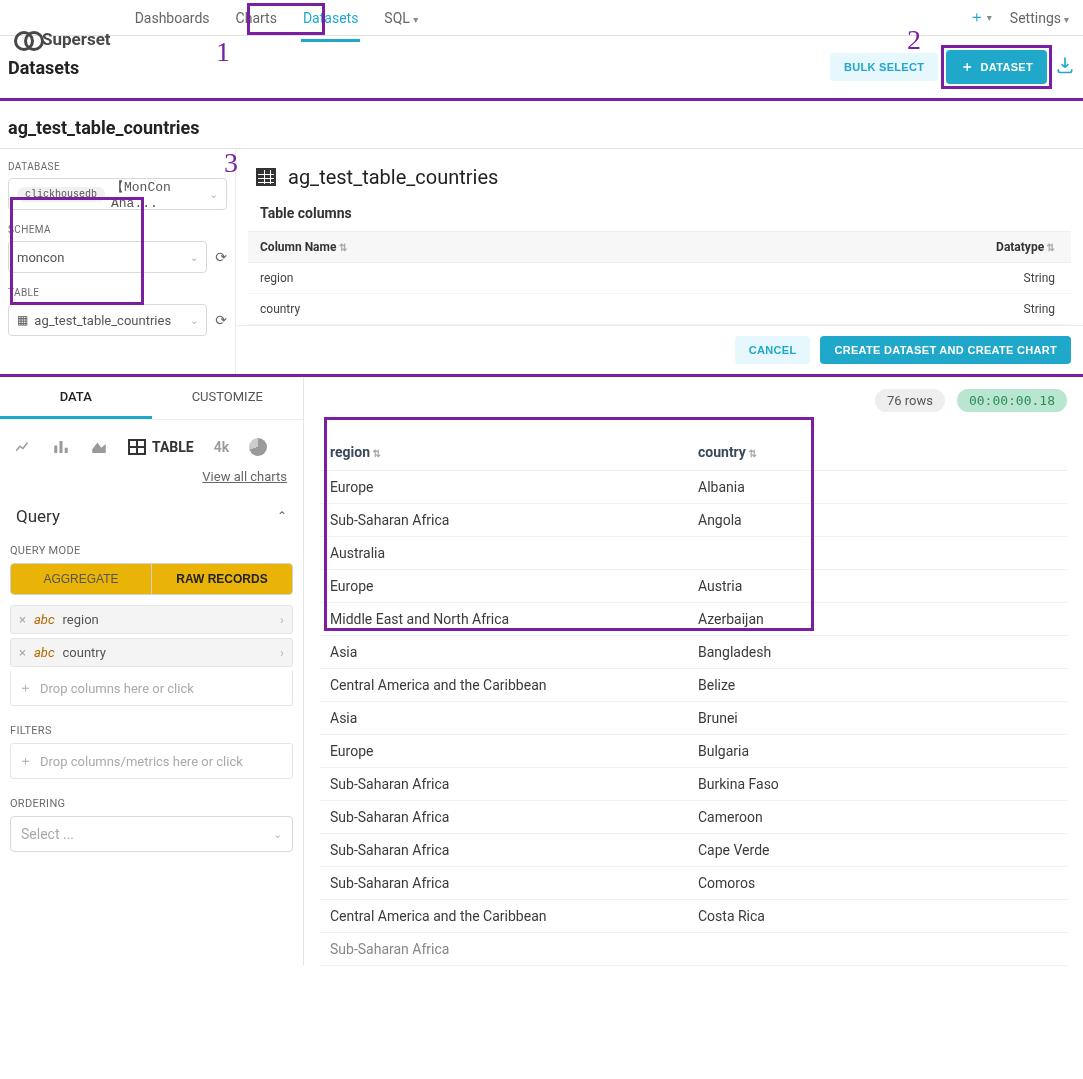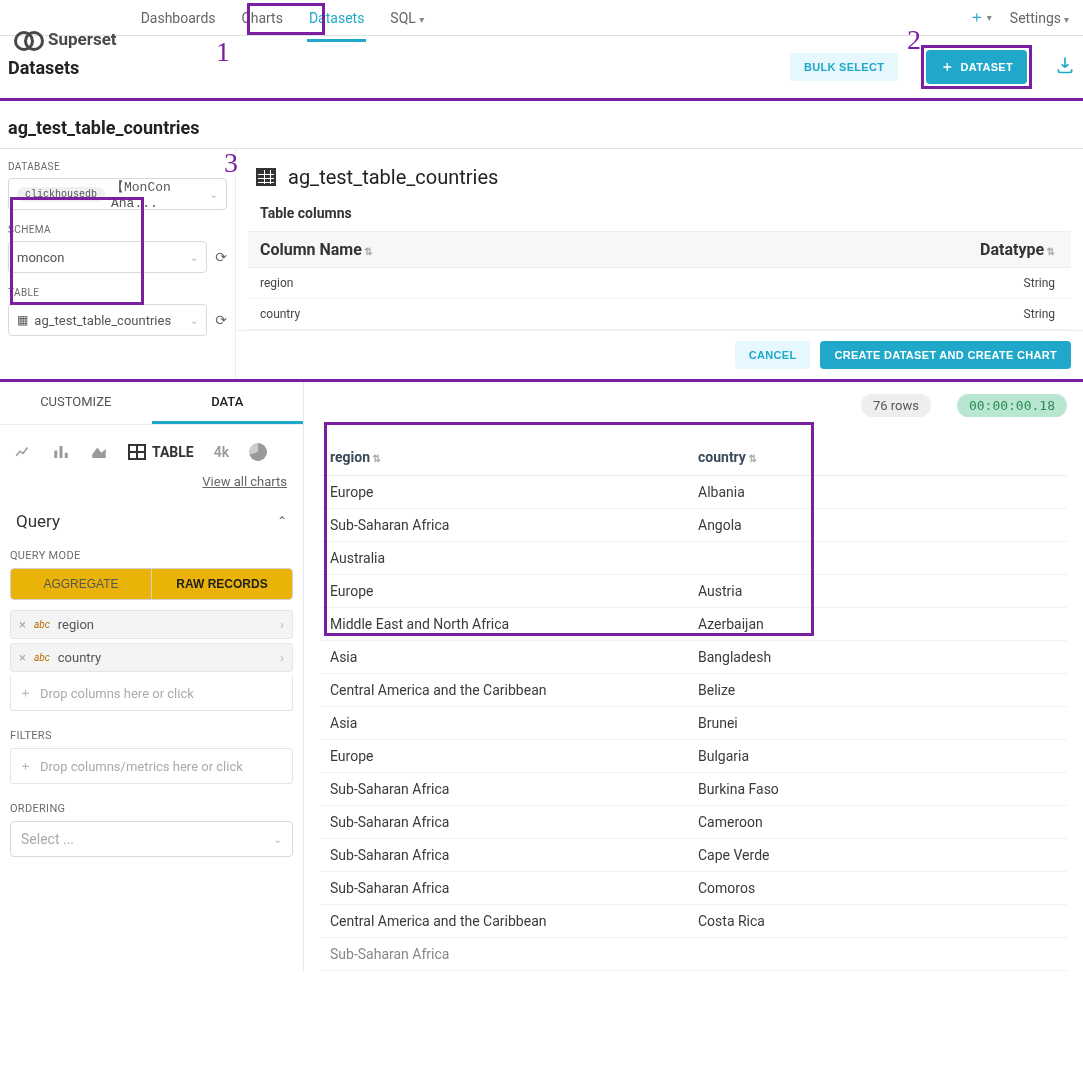--- a/index.html
+++ b/index.html
@@ -13,21 +13,21 @@
   
   .topnav {
     display: flex;
     align-items: center;
     height: 36px;
     padding: 0 14px;
     border-bottom: 1px solid #e0e0e0;
     justify-content: space-between;
   }
   .topnav-left { display: flex; align-items: center; gap: 22px; }
-  .logo { display: flex; align-items: center; gap: 6px; font-weight: 700; font-size: 17px; color: #484848; margin-top: 43px; }
+  .logo { display: flex; align-items: center; font-weight: 700; font-size: 17px; color: #484848; margin-top: 43px; }
   .logo-symbol {
     width: 28px; height: 18px;
     position: relative;
   }
   .logo-symbol::before, .logo-symbol::after {
     content: ""; position: absolute; top: 1px;
     width: 14px; height: 14px; border: 3px solid #484848; border-radius: 50%;
   }
   .logo-symbol::before { left: 0; }
   .logo-symbol::after  { left: 10px; }
@@ -41,21 +41,21 @@
   .plus-dd::after { content:"▾"; font-size:10px; color:#888;}
   .settings-dd::after { content:"▾"; font-size:10px; color:#888; margin-left:3px;}
 
   
   .datasets-bar {
     display:flex; justify-content:space-between; align-items:center;
     padding: 14px 8px 14px 8px;
     border-bottom: 3px solid #7b1fa2;
   }
   .datasets-title { font-size:18px; font-weight:700; color:#222;}
-  .datasets-actions { display:flex; align-items:center; gap:28px; }
+  .datasets-actions { display:flex; align-items:center; gap:8px; }
   .btn { font-weight:700; font-size:11px; letter-spacing:0.3px; padding:8px 14px; border-radius:4px; cursor:pointer;}
   .btn-bulk { background:#e6f7fd; color:#1FA8C9; border:none;}
   .btn-dataset { background:#1FA8C9; color:#fff; border:none; display:flex; align-items:center; gap:6px;}
   .btn-create-chart { background:#1FA8C9; color:#fff; border:none;}
   .btn-cancel { background:#e6f7fd; color:#1FA8C9; border:none;}
   .import-icon { color:#1FA8C9; font-size:18px; }
 
   
   .dataset-subtitle { padding: 16px 8px 10px 8px; font-size:18px; font-weight:700; color:#222; border-bottom:1px solid #e4e4e4;}
 
@@ -83,21 +83,21 @@
       linear-gradient(#fff,#fff) 0 8px/100% 1px no-repeat,
       linear-gradient(#fff,#fff) 0 12px/100% 1px no-repeat,
       linear-gradient(#fff,#fff) 6px 0/1px 100% no-repeat,
       linear-gradient(#fff,#fff) 12px 0/1px 100% no-repeat;
   }
   .rp-table { flex:1; padding: 0 12px 0 12px; }
   .rp-footer { display:flex; justify-content:flex-end; gap:10px; padding:10px 12px; border-top:1px solid #eee;}
 
   .cols-title { font-weight:700; font-size:14px; padding:8px 12px 10px 12px; color:#333;}
   .cols-headrow {
-    display:flex; background:#f7f7f7; font-weight:700; font-size:16px; color:#333;
+    display:flex; background:#f7f7f7; font-weight:700; font-size:12px; color:#333;
     padding:8px 12px; justify-content:space-between; border-top:1px solid #eee; border-bottom:1px solid #eee;
   }
   .cols-row {
     display:flex; padding:8px 12px; font-size:12px; color:#444; justify-content:space-between; border-bottom:1px solid #f3f3f3;
   }
   .sort::after { content:" ⇅"; font-size:10px; color:#aaa;}
 
   
   .bottom-half { display:flex; }
   .bh-left { width:304px; border-right:1px solid #e6e6e6;}
@@ -121,29 +121,29 @@
   .viewall a { color:#666; text-decoration:underline; font-size:13px; cursor:pointer;}
   .section-title { display:flex; justify-content:space-between; align-items:center; padding:12px 16px; font-size:17px; color:#333;}
   .chev-up { font-size:12px; color:#666;}
   .subsection-label { font-size:11px; color:#6b6b6b; letter-spacing:0.3px; padding:6px 10px 6px 10px; }
   .seg { display:flex; border:1px solid #d0d0d0; border-radius:4px; overflow:hidden; margin:0 10px 10px 10px;}
   .seg button { flex:1; border:none; background:#eab308; padding:8px 6px; font-size:12px; color:#555; cursor:pointer;}
   .seg button.active-seg { font-weight:700; color:#222;}
   .seg button:first-child { border-right:1px solid #d0d0d0;}
   .col-pill { display:flex; align-items:center; gap:8px; background:#f4f4f4; border:1px solid #e5e5e5; padding:6px 8px; margin:0 10px 4px 10px; border-radius:3px; color:#555; font-size:13px;}
   .col-pill .x { color:#aaa; cursor:pointer;}
-  .abc { color:#b36b00; font-style:italic; font-size:10px;}
+  .abc { color:#b36b00; font-style:italic; font-size:13px;}
   .col-pill .arrow { margin-left:auto; color:#b5b5b5;}
   .drop-hint { display:flex; align-items:center; gap:8px; color:#aaa; font-size:13px; border:1px solid #e5e5e5; border-top:none; padding:8px; margin:0 10px 12px 10px; border-radius:0 0 3px 3px;}
   .drop-hint.standalone { border:1px solid #e5e5e5; border-radius:3px;}
   .ord-select { margin:0 10px 10px 10px; border:1px solid #d9d9d9; border-radius:4px; height:36px; display:flex; align-items:center; justify-content:space-between; padding:0 10px; color:#aaa;}
 
   
   .bh-right { flex:1; }
-  .results-head { display:flex; justify-content:flex-end; align-items:flex-end; gap:26px; padding:12px 16px 16px 16px;}
+  .results-head { display:flex; justify-content:flex-end; align-items:flex-end; gap:12px; padding:12px 16px 16px 16px;}
   .chip-rows { background:#eee; padding:4px 12px; border-radius:12px; color:#555; font-size:13px;}
   .chip-time { background:#b8e6d0; color:#2e8b57; padding:4px 12px; border-radius:12px; font-family:monospace; font-size:13px;}
   .data-table-wrap { padding: 6px 16px 0 16px;}
   .data-headrow { display:flex; padding:10px 10px; border-bottom:1px solid #eee; font-weight:700; color:#3a4a5a; font-size:14px;}
   .cell-region { flex:0 0 368px; }
   .cell-country { flex:1; }
   .data-row { display:flex; padding:8px 10px; border-bottom:1px solid #f1f1f1; color:#3b3b3b; font-size:14px;}
   .data-row:nth-child(odd){ }
   .data-row:last-child { color:#888; }
 
@@ -267,22 +267,22 @@
     <div class="anno" style="left:10px; top:48px; width:134px; height:108px;"></div>
   </div>
 
   <span class="anno-num" style="left:224px; top:-2px;">3</span>
 </div>
 
 <div class="bottom-half">
 
   <div class="bh-left">
     <div class="tabs">
+      <div class="tab active-tab">DATA</div>
       <div class="tab">CUSTOMIZE</div>
-      <div class="tab active-tab">DATA</div>
     </div>
 
     <div class="viz-row">
       <span class="viz-ico">
           <svg width="18" height="18" viewBox="0 0 24 24" fill="none" stroke="#9a9a9a" stroke-width="2">
             <path d="M3 17l5-6 4 3 6-8"></path>
           </svg>
         </span>
       <span class="viz-ico">
           <svg width="18" height="18" viewBox="0 0 24 24" fill="#9a9a9a">

